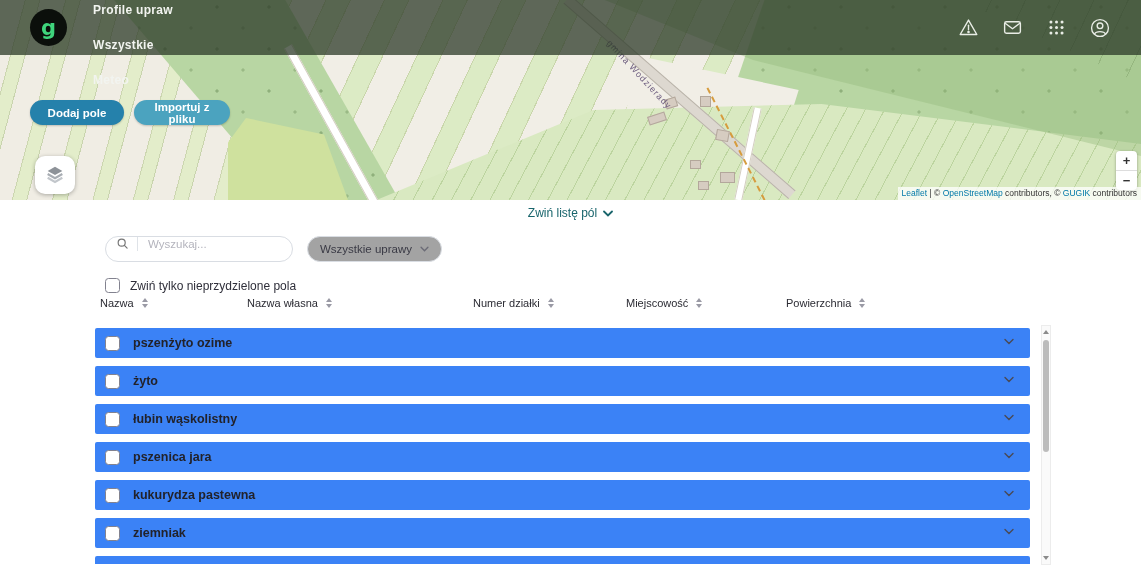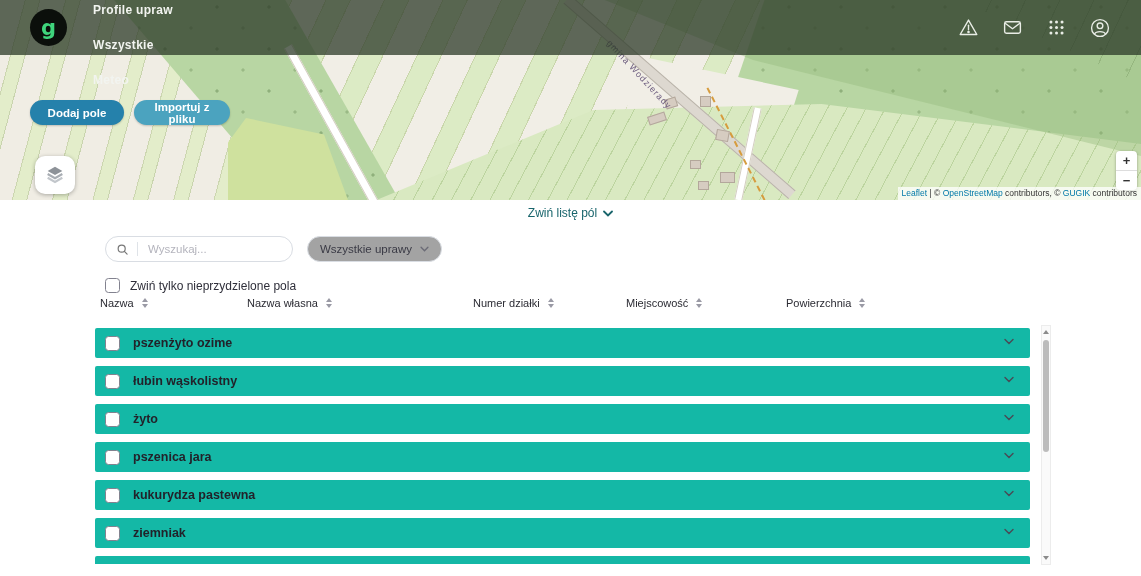--- a/index.html
+++ b/index.html
@@ -64,41 +64,41 @@
   .nav-item{font-size:12px;font-weight:700;color:#f2f4f0;letter-spacing:.3px;cursor:pointer;text-decoration:none;}
   .nav-item.active{color:#3fd47c;}
   .nav-icons{margin-left:auto;display:flex;align-items:center;gap:22px;}
   .nicon{width:22px;height:22px;color:#e9ede6;cursor:pointer;display:flex;align-items:center;justify-content:center;}
 
   
   .panel{position:absolute;left:0;top:200px;width:100%;height:376px;background:#fff;}
   .collapse-row{position:absolute;left:0;top:6px;width:100%;display:flex;align-items:center;justify-content:center;gap:6px;
       color:#19656c;font-size:12px;cursor:pointer;}
   .panel-search{position:absolute;left:105px;top:36px;width:188px;height:26px;border:1px solid #d9dde3;border-radius:14px;
-      display:flex;align-items:center;padding:0 10px;gap:8px;background:#fff;box-sizing:border-box;}
+      display:flex;align-items:flex-start;padding:0 10px;gap:8px;background:#fff;box-sizing:border-box;}
   .panel-search .vsep{width:1px;height:14px;background:#dfe3e8;}
   .panel-search input{border:none;outline:none;flex:1;font-size:11.5px;color:#444;font-family:inherit;background:transparent;min-width:0;}
   .crop-select{position:absolute;left:307px;top:36px;width:135px;height:26px;border:1px solid #d9dde3;border-radius:14px;
       display:flex;align-items:center;padding:0 12px;box-sizing:border-box;font-size:11.5px;color:#3a3a45;cursor:pointer;background:#a3a3a3;}
   .crop-select .lbl{flex:1;}
   .check-row{position:absolute;left:105px;top:78px;display:flex;align-items:center;gap:10px;cursor:pointer;}
   .cbx{width:13px;height:13px;border:1.5px solid #82828f;border-radius:3.5px;background:#fff;flex:none;}
   .check-row .lbl{font-size:12px;color:#2f2f3a;}
   .thead{position:absolute;left:100px;top:97px;display:flex;justify-content:flex-end;}
   .hcell{display:inline-flex;align-items:center;gap:8px;font-size:11px;color:#2b2b33;}
   .hcell:nth-child(1){width:147px;}
   .hcell:nth-child(2){width:218px;}
   .hcell:nth-child(3){width:153px;margin-left:8px;}
   .hcell:nth-child(4){width:160px;}
   .sort{display:inline-flex;flex-direction:column;gap:2px;cursor:pointer;}
   .sort i{display:block;width:0;height:0;border-left:3.5px solid transparent;border-right:3.5px solid transparent;}
   .sort .up{border-bottom:4px solid #9a9aa5;}
   .sort .dn{border-top:4px solid #9a9aa5;}
   .rows{position:absolute;left:95px;top:128px;width:935px;height:236px;overflow:hidden;}
-  .row{height:30px;margin-bottom:8px;background:#14b8a6;border-radius:2px;display:flex;align-items:center;
+  .row{height:30px;margin-bottom:8px;background:#3b82f6;border-radius:2px;display:flex;align-items:center;
       padding:0 16px 0 10px;box-sizing:border-box;cursor:pointer;}
   .row .name{margin-left:13px;font-size:12.5px;font-weight:700;color:#22222a;flex:1;}
   .chev{width:10px;height:10px;flex:none;}
   
   .sbar{position:absolute;left:1041px;top:325px;width:10px;height:240px;background:#fafafa;border:1px solid #ececec;
       box-sizing:border-box;z-index:5;}
   .sbar .thumb{position:absolute;left:1px;top:14px;width:6px;height:112px;background:#bcbcbc;border-radius:3px;cursor:pointer;}
   .sbar .ar{position:absolute;left:1px;width:0;height:0;border-left:3.5px solid transparent;border-right:3.5px solid transparent;}
   .sbar .ar.up{top:4px;border-bottom:4px solid #8a8a8a;}
   .sbar .ar.dn{bottom:4px;border-top:4px solid #8a8a8a;}
@@ -274,30 +274,30 @@
         <span class="cbx"></span>
         <span class="name">pszenżyto ozime</span>
         <span class="chev">
           <svg width="10" height="7" viewBox="0 0 10 7" fill="none" stroke="#4a4a55" stroke-width="1.4" stroke-linecap="round">
               <polyline points="1,1.5 5,5.5 9,1.5"></polyline>
             </svg>
         </span>
       </div>
       <div class="row">
         <span class="cbx"></span>
+        <span class="name">żyto</span>
+        <span class="chev">
+          <svg width="10" height="7" viewBox="0 0 10 7" fill="none" stroke="#4a4a55" stroke-width="1.4" stroke-linecap="round">
+              <polyline points="1,1.5 5,5.5 9,1.5"></polyline>
+            </svg>
+        </span>
+      </div>
+      <div class="row">
+        <span class="cbx"></span>
         <span class="name">łubin wąskolistny</span>
-        <span class="chev">
-          <svg width="10" height="7" viewBox="0 0 10 7" fill="none" stroke="#4a4a55" stroke-width="1.4" stroke-linecap="round">
-              <polyline points="1,1.5 5,5.5 9,1.5"></polyline>
-            </svg>
-        </span>
-      </div>
-      <div class="row">
-        <span class="cbx"></span>
-        <span class="name">żyto</span>
         <span class="chev">
           <svg width="10" height="7" viewBox="0 0 10 7" fill="none" stroke="#4a4a55" stroke-width="1.4" stroke-linecap="round">
               <polyline points="1,1.5 5,5.5 9,1.5"></polyline>
             </svg>
         </span>
       </div>
       <div class="row">
         <span class="cbx"></span>
         <span class="name">pszenica jara</span>
         <span class="chev">

